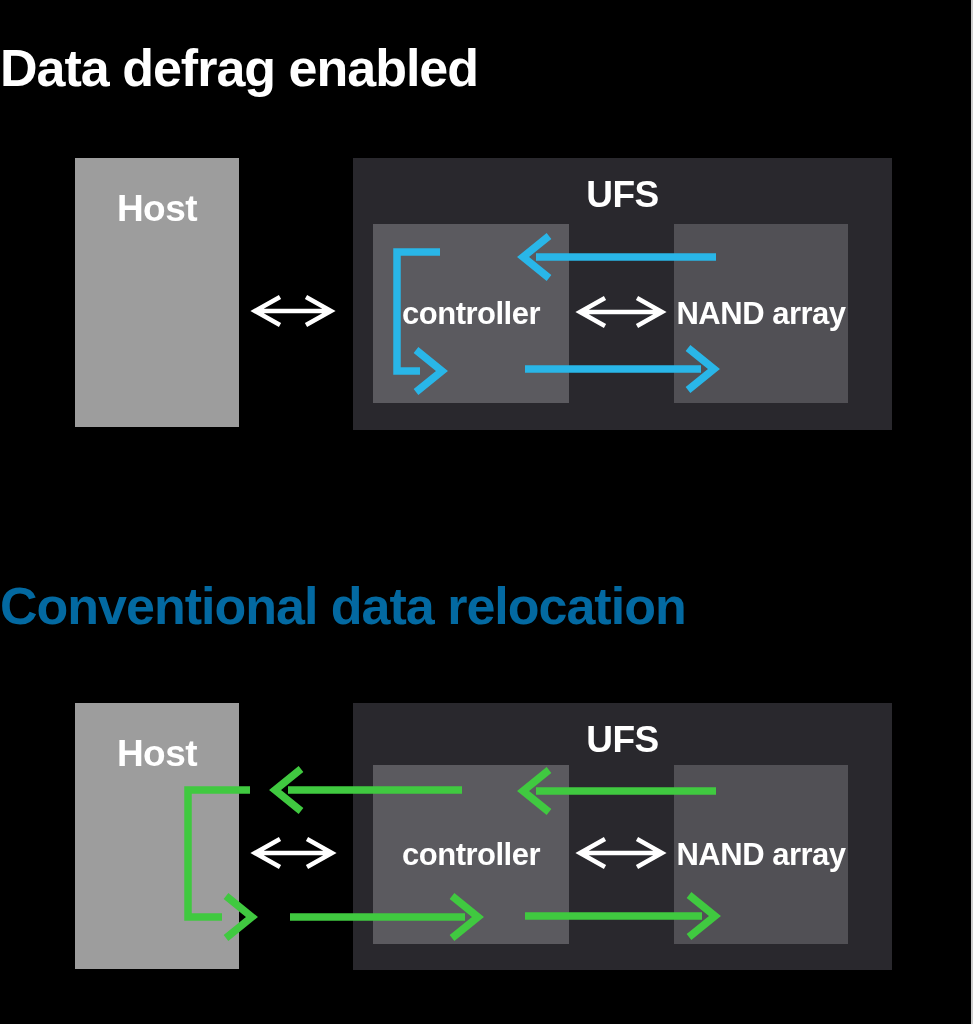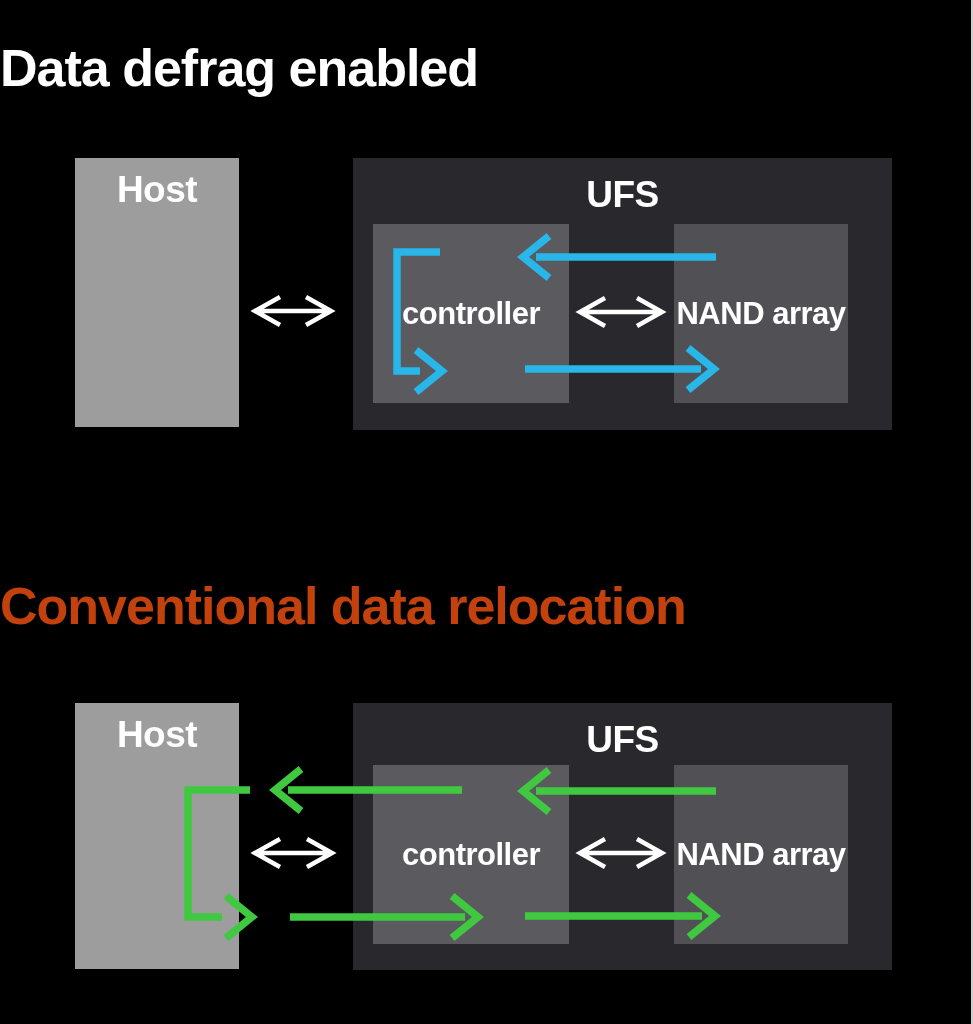--- a/index.html
+++ b/index.html
@@ -37,21 +37,21 @@
   .host-box {
     position: absolute;
     left: 75px;
     width: 164px;
     text-align: center;
   }
   .panel.top .host-box { top: 158px; height: 269px; }
   .panel.bottom .host-box { top: 191px; height: 266px; }
   .host-label {
     display: block;
-    padding-top: 12px;
+    padding-top: 31px;
     font-size: 37px;
     font-weight: bold;
     letter-spacing: -0.5px;
     line-height: 1.1;
   }
 
   .ufs-box {
     position: absolute;
     left: 353px;
     width: 539px;
@@ -155,21 +155,21 @@
         <path d="M440 252 L397 252 L397 371 L420 371 M416 350 L442 371 L416 392"></path>
       </g>
 
       <g class="flow-arrow" stroke="#29b6e8">
         <path d="M525 369 L701 369 M688 348 L714 369 L688 390"></path>
       </g>
     </svg>
   </section>
 
   <section class="panel bottom">
-    <h1 class="title" style="color: #c2410c;">Conventional data relocation</h1>
+    <h1 class="title" style="color: #0369a1;">Conventional data relocation</h1>
 
     <div class="host-box" style="background-color: rgb(157, 157, 157);">
       <span class="host-label" style="color: rgb(255, 255, 255);">Host</span>
     </div>
 
     <div class="ufs-box" style="background-color: rgb(41, 40, 45);">
       <span class="ufs-label" style="color: rgb(255, 255, 255);">UFS</span>
 
       <div class="inner-box controller-box" style="background-color: rgb(91, 90, 95);">
         <span class="inner-label" style="color: rgb(255, 255, 255);">controller</span>

